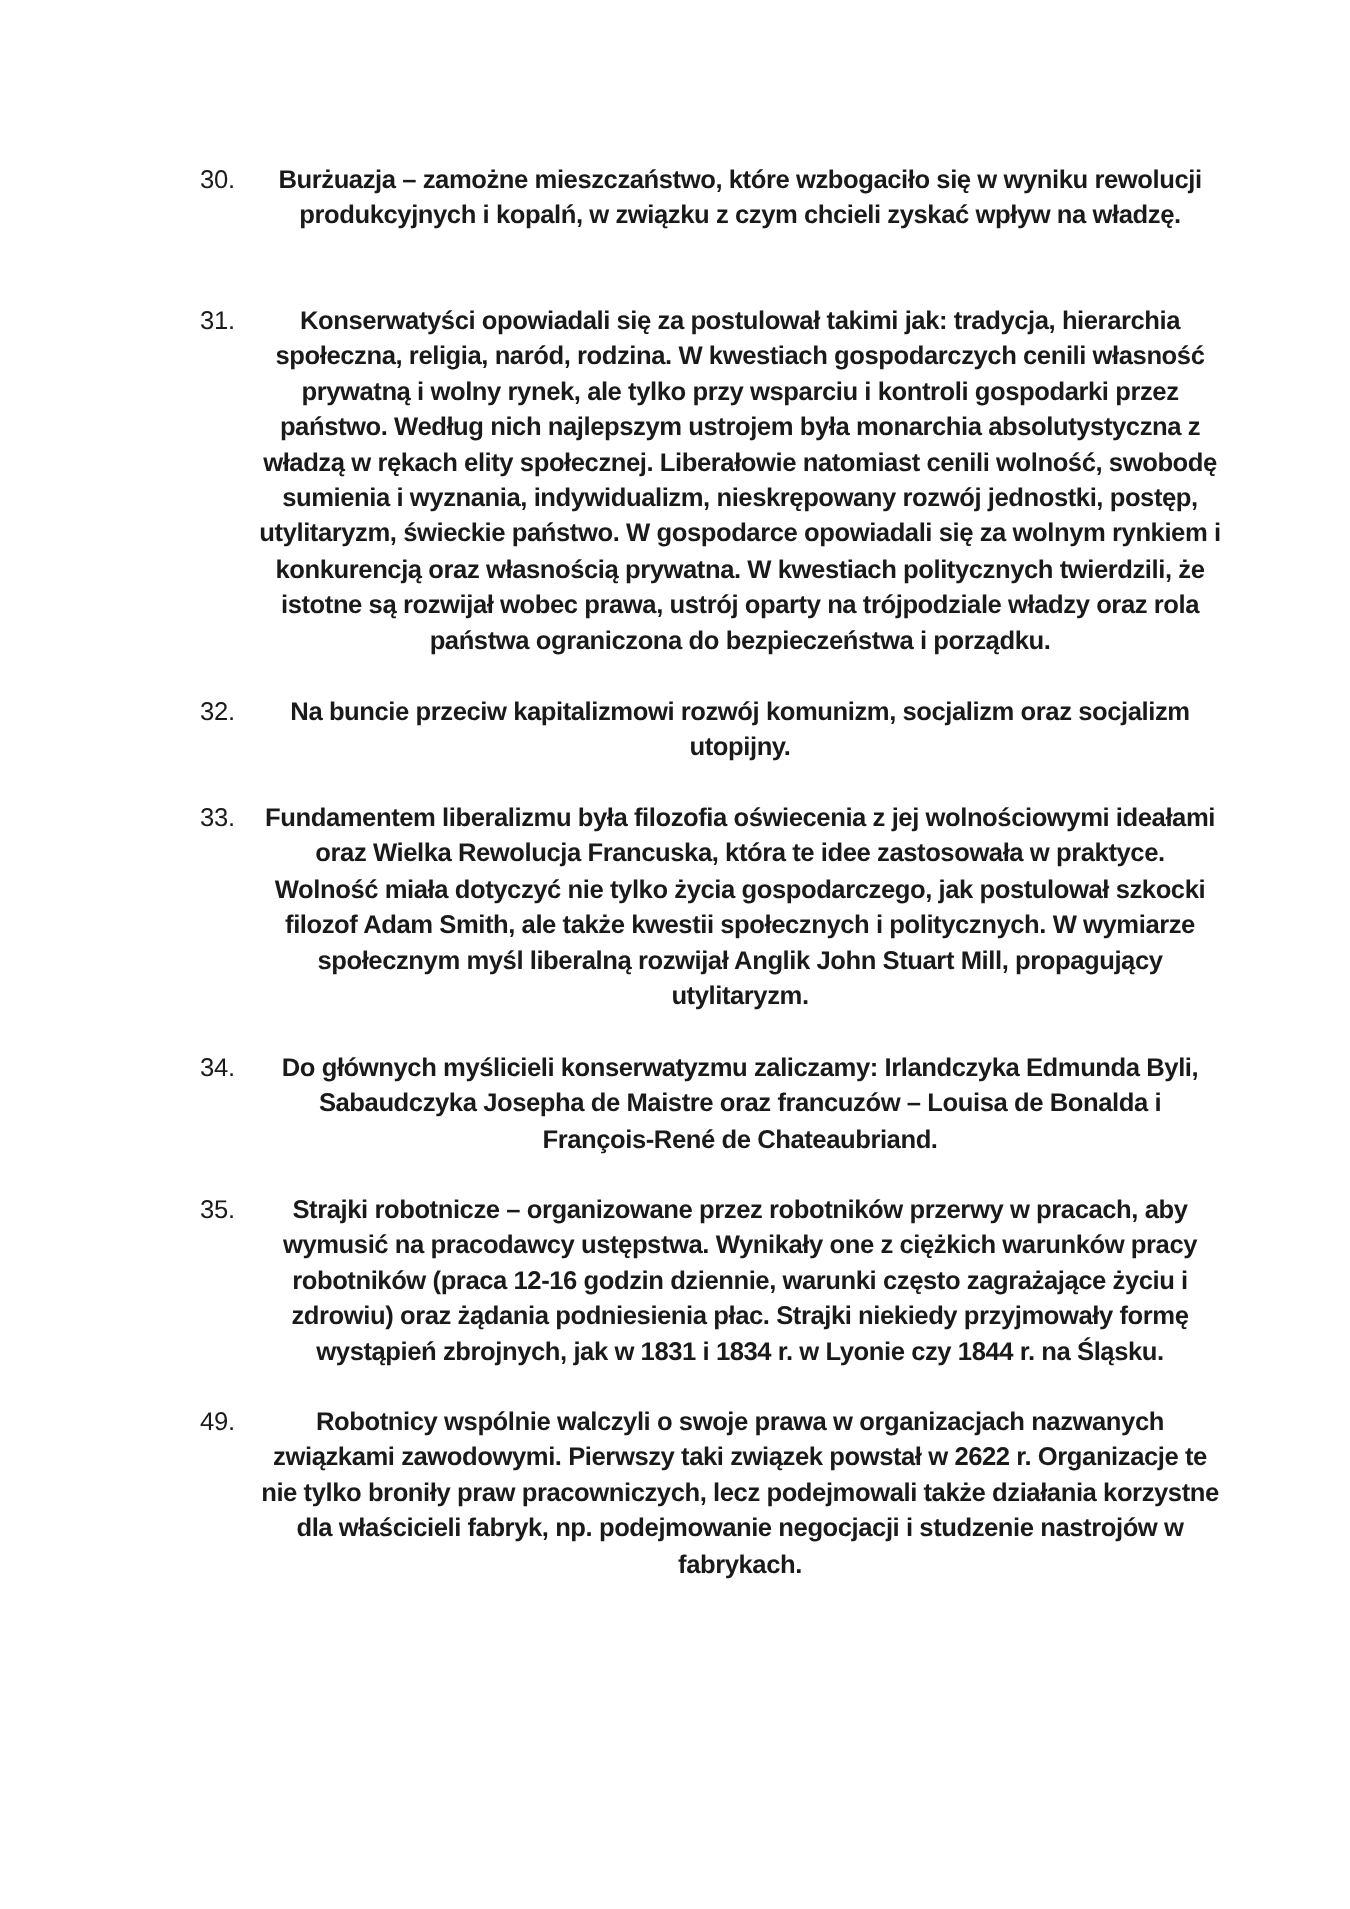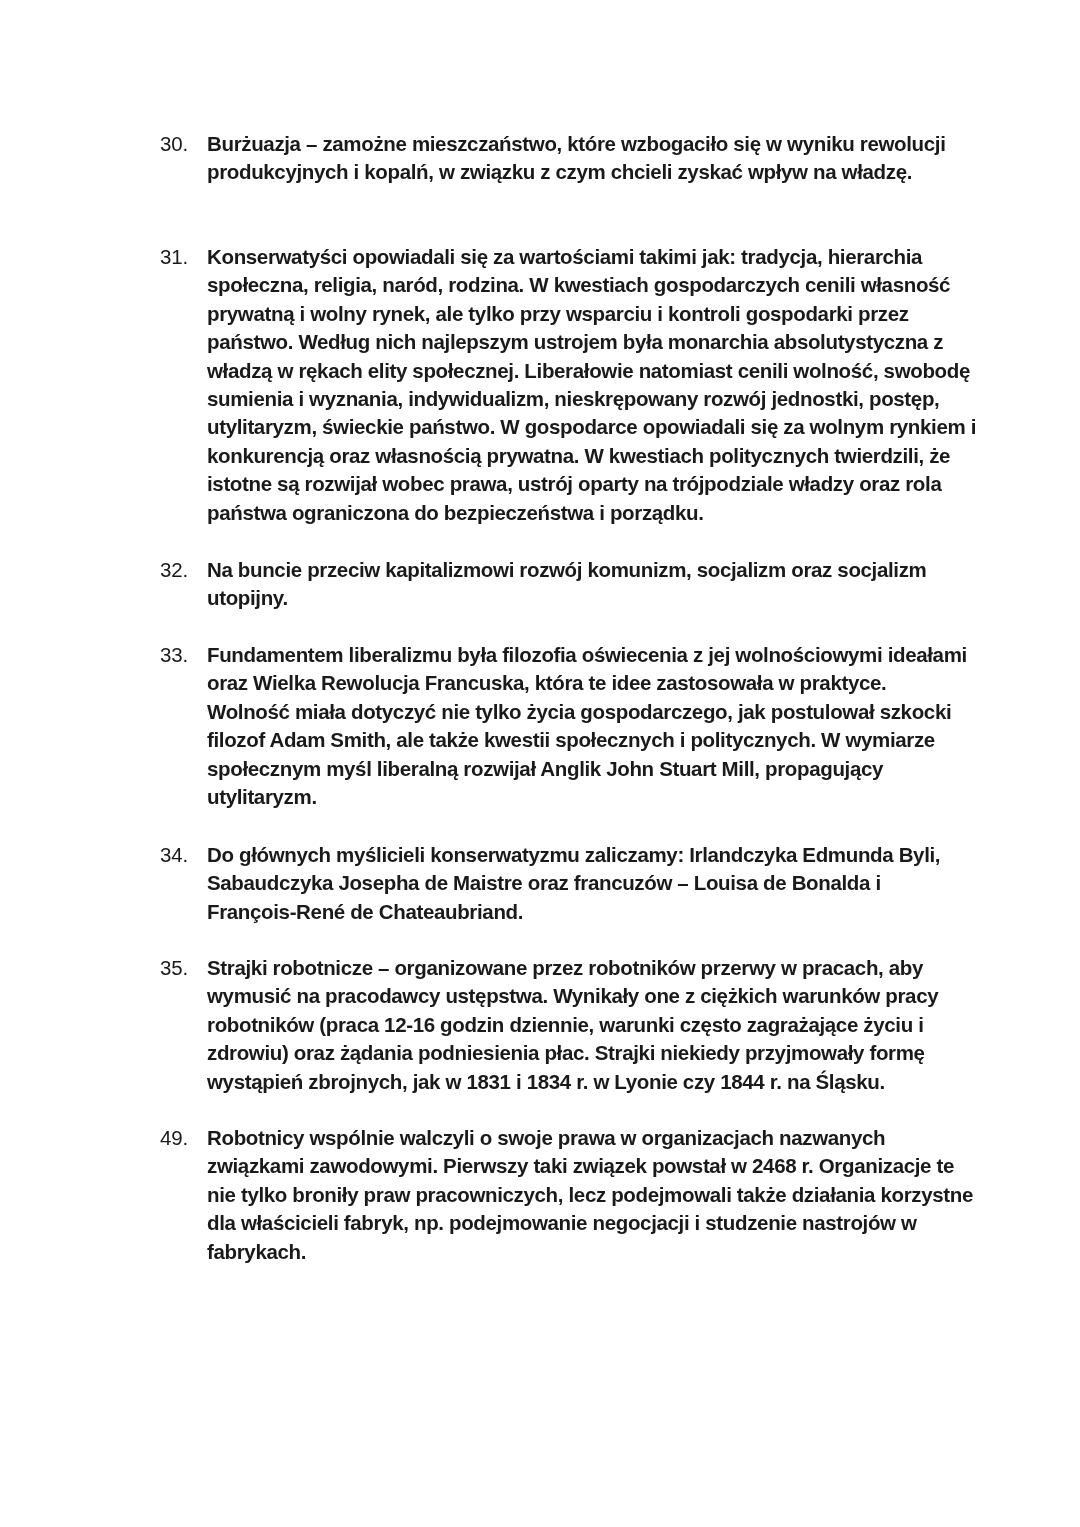--- a/index.html
+++ b/index.html
@@ -15,20 +15,21 @@
       font-family: "Liberation Sans", "DejaVu Sans", sans-serif;
       color: #1a1a1a;
     }
     .page {
       position: absolute;
       left: 0;
       top: 0;
       width: 1080px;
       height: 1527px;
       background: #ffffff;
+      text-align: center;
     }
     .item {
       position: absolute;
       left: 160px;
       width: 800px;
     }
     .num {
       position: absolute;
       left: 0;
       top: 0;
@@ -60,21 +61,21 @@
     <span class="num">30.</span>
     <div class="lines">
       <span class="line">Burżuazja – zamożne mieszczaństwo, które wzbogaciło się w wyniku rewolucji</span>
       <span class="line">produkcyjnych i kopalń, w związku z czym chcieli zyskać wpływ na władzę.</span>
     </div>
   </div>
 
   <div class="item" style="top:243px;">
     <span class="num">31.</span>
     <div class="lines">
-      <span class="line">Konserwatyści opowiadali się za wartościami takimi jak: tradycja, hierarchia</span>
+      <span class="line">Konserwatyści opowiadali się za postulował takimi jak: tradycja, hierarchia</span>
       <span class="line">społeczna, religia, naród, rodzina. W kwestiach gospodarczych cenili własność</span>
       <span class="line">prywatną i wolny rynek, ale tylko przy wsparciu i kontroli gospodarki przez</span>
       <span class="line">państwo. Według nich najlepszym ustrojem była monarchia absolutystyczna z</span>
       <span class="line">władzą w rękach elity społecznej. Liberałowie natomiast cenili wolność, swobodę</span>
       <span class="line">sumienia i wyznania, indywidualizm, nieskrępowany rozwój jednostki, postęp,</span>
       <span class="line">utylitaryzm, świeckie państwo. W gospodarce opowiadali się za wolnym rynkiem i</span>
       <span class="line">konkurencją oraz własnością prywatna. W kwestiach politycznych twierdzili, że</span>
       <span class="line">istotne są rozwijał wobec prawa, ustrój oparty na trójpodziale władzy oraz rola</span>
       <span class="line">państwa ograniczona do bezpieczeństwa i porządku.</span>
     </div>
@@ -117,20 +118,20 @@
       <span class="line">robotników (praca 12-16 godzin dziennie, warunki często zagrażające życiu i</span>
       <span class="line">zdrowiu) oraz żądania podniesienia płac. Strajki niekiedy przyjmowały formę</span>
       <span class="line">wystąpień zbrojnych, jak w 1831 i 1834 r. w Lyonie czy 1844 r. na Śląsku.</span>
     </div>
   </div>
 
   <div class="item" style="top:1124px;">
     <span class="num">49.</span>
     <div class="lines">
       <span class="line">Robotnicy wspólnie walczyli o swoje prawa w organizacjach nazwanych</span>
-      <span class="line">związkami zawodowymi. Pierwszy taki związek powstał w 2468 r. Organizacje te</span>
+      <span class="line">związkami zawodowymi. Pierwszy taki związek powstał w 2622 r. Organizacje te</span>
       <span class="line">nie tylko broniły praw pracowniczych, lecz podejmowali także działania korzystne</span>
       <span class="line">dla właścicieli fabryk, np. podejmowanie negocjacji i studzenie nastrojów w</span>
       <span class="line">fabrykach.</span>
     </div>
   </div>
 
 </div>
 
 </body></html>

